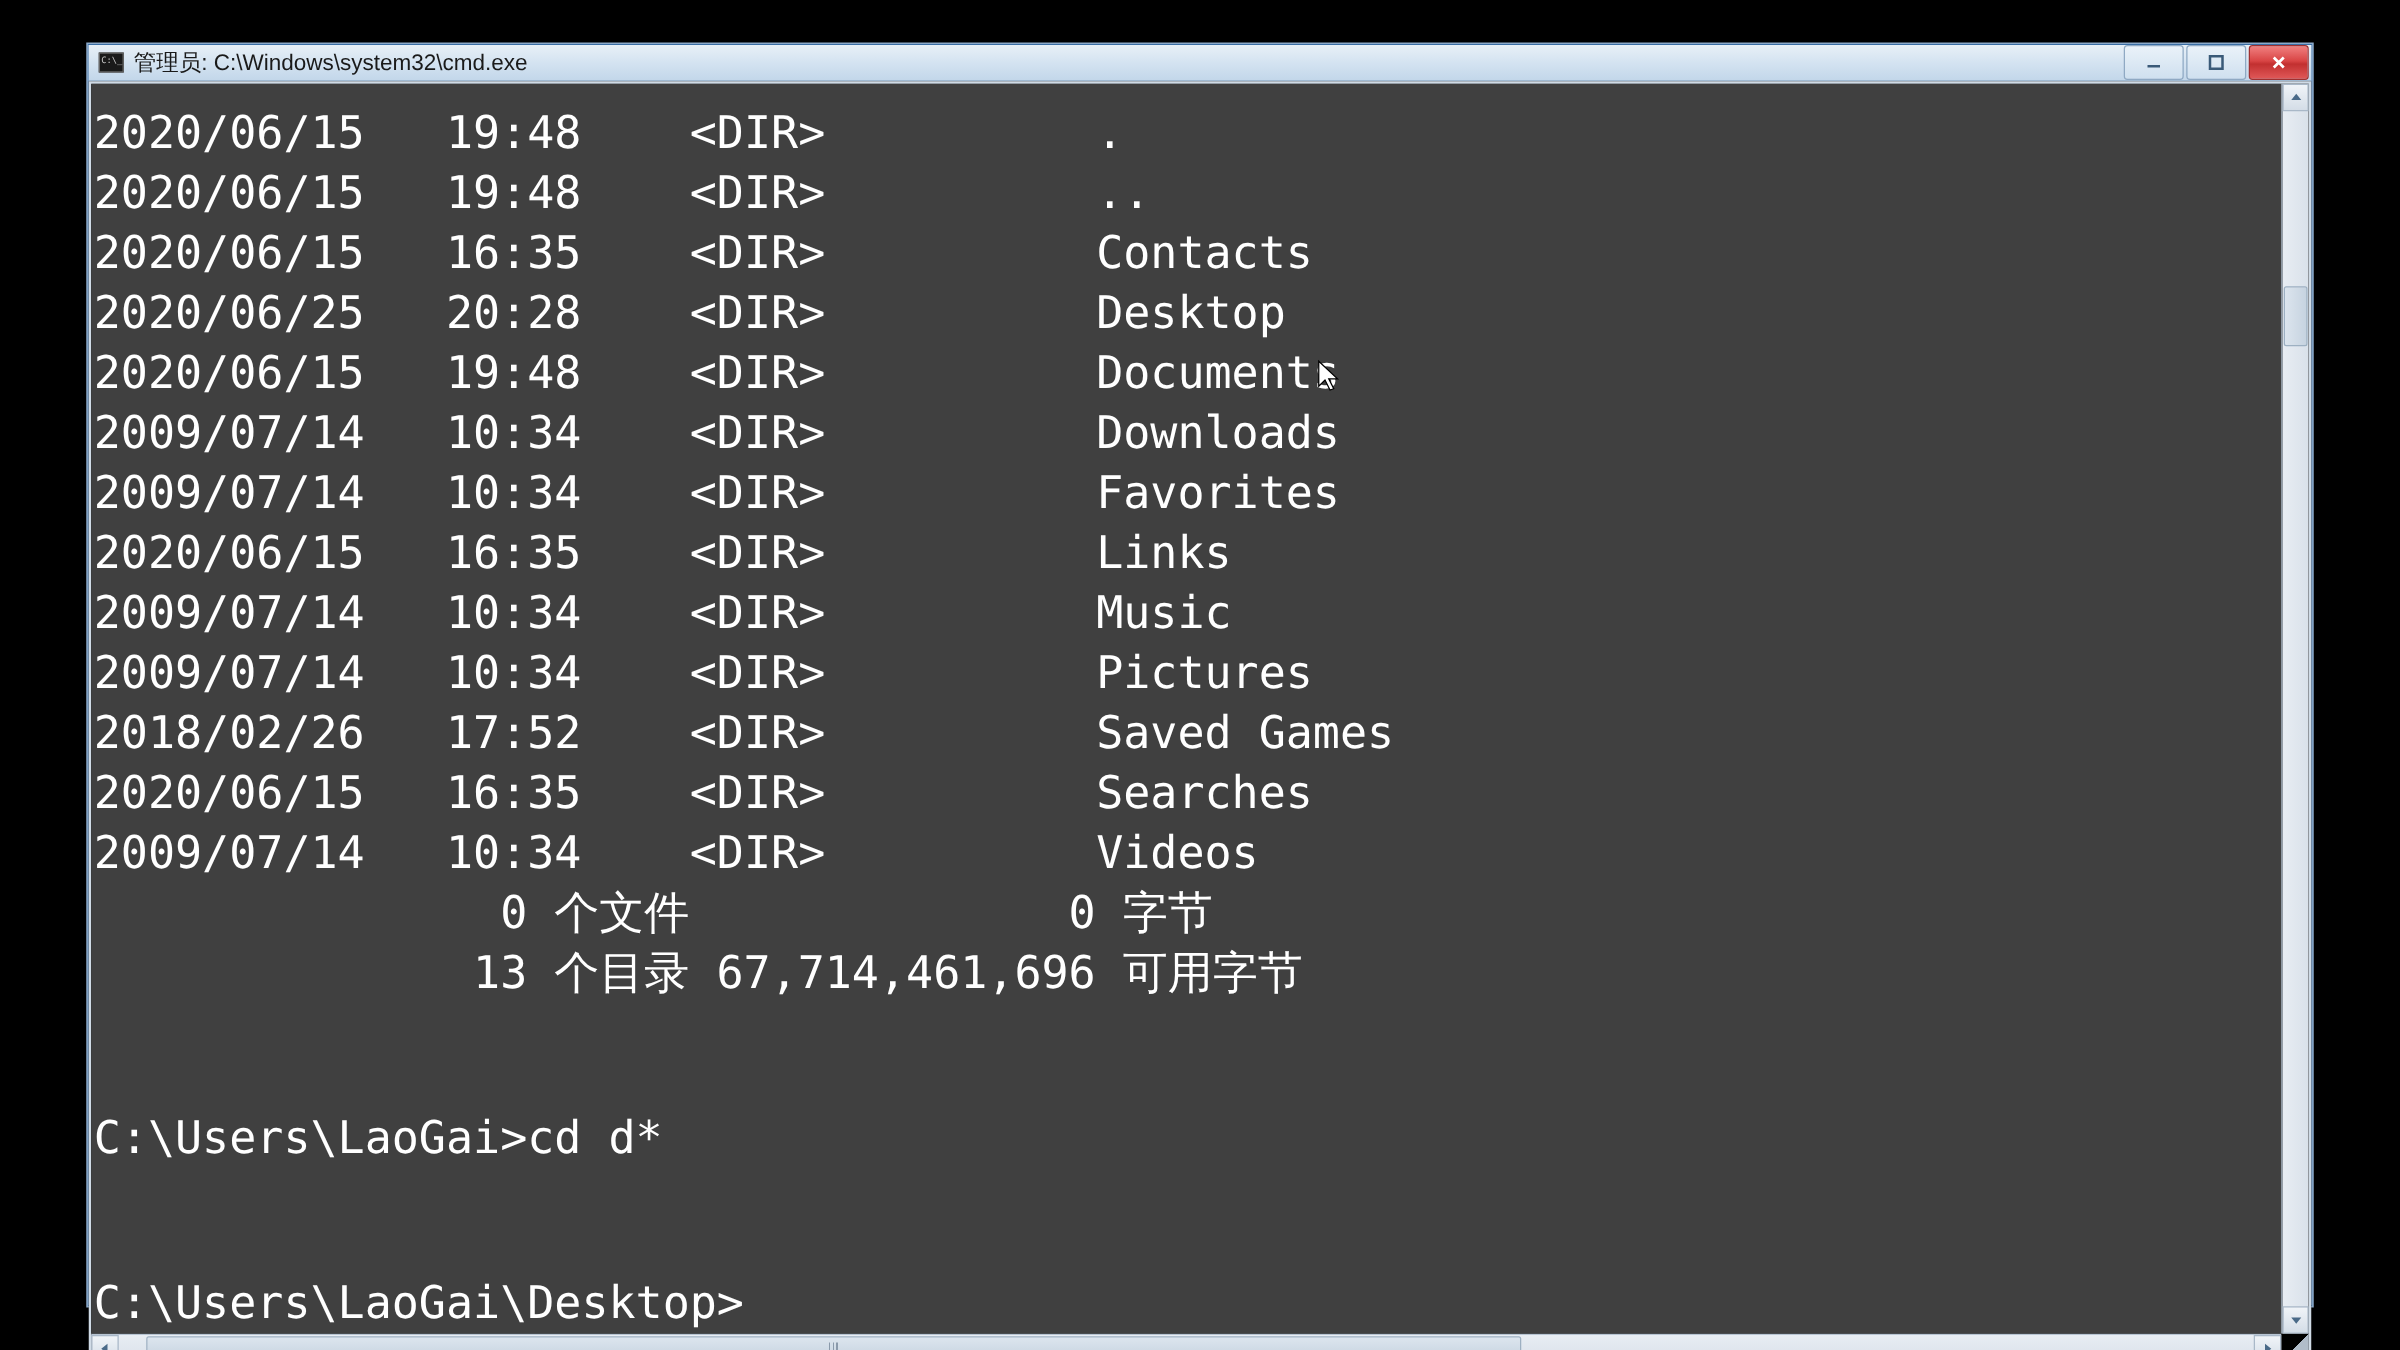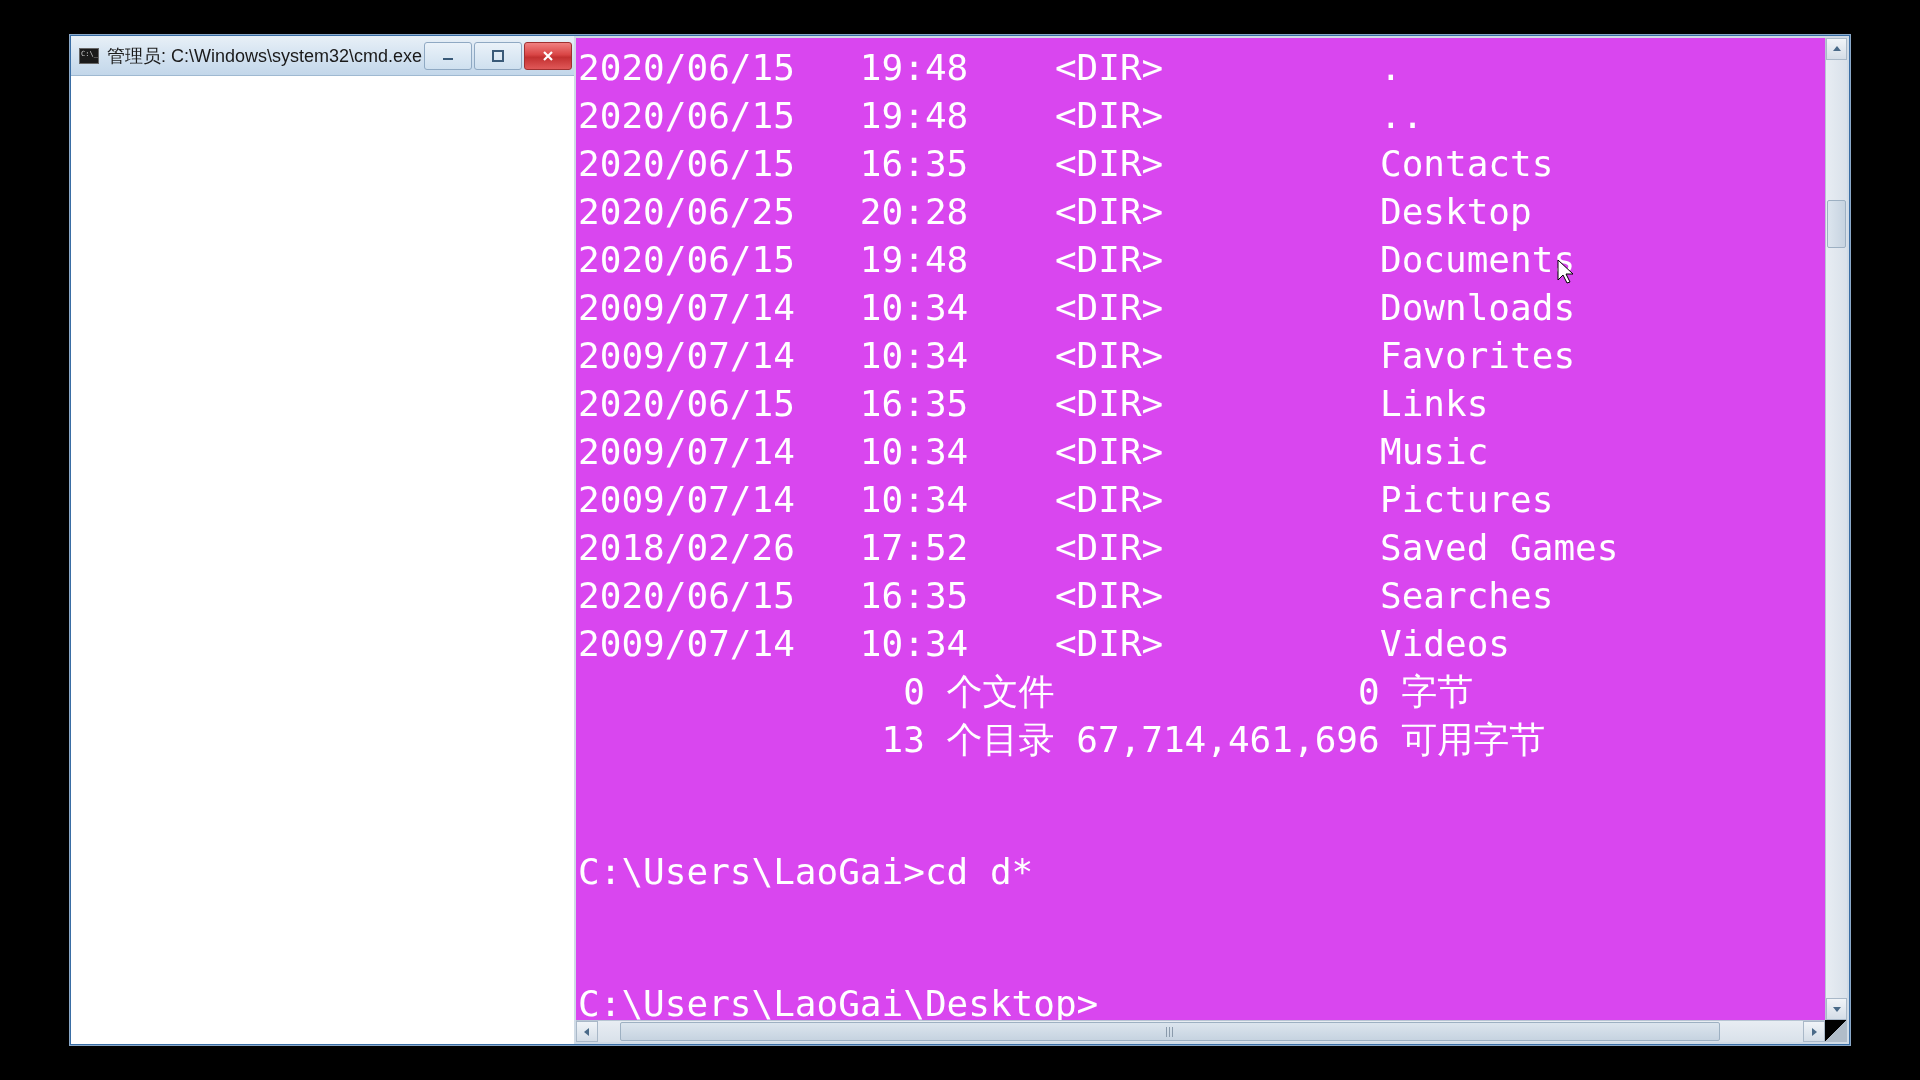--- a/index.html
+++ b/index.html
@@ -21,21 +21,21 @@
       align-items: center;
       justify-content: center;
     }
     .window {
       width: 1780px;
       height: 1010px;
       background: #fff;
       border: 1px solid #3a6ea5;
       box-shadow: 0 0 0 1px #8aa8c8;
       display: flex;
-      flex-direction: row;
+      flex-direction: column;
       position: relative;
     }
     .titlebar {
       height: 40px;
       background: linear-gradient(to bottom, #e8f0f7 0%, #d4e3f1 50%, #c3d7ea 100%);
       display: flex;
       align-items: center;
       border-bottom: 1px solid #9fb9d1;
       padding: 0 2px 0 8px;
     }
@@ -91,26 +91,26 @@
       flex-direction: column;
       border: 2px solid #d0dbe6;
     }
     .terminal-scroll-wrap {
       flex: 1;
       display: flex;
       overflow: hidden;
     }
     .terminal {
       flex: 1;
-      background: #d946ef;
+      background: #404040;
       color: #fff;
       font-family: "NSimSun", "SimSun", "Consolas", monospace;
       font-size: 36px;
       line-height: 48px;
-      padding: 6px 0 0 2px;
+      padding: 16px 0 0 2px;
       white-space: pre;
       overflow: hidden;
     }
     .vscrollbar {
       width: 22px;
       background: linear-gradient(to right, #e8edf3, #d9e1ea);
       border-left: 1px solid #b8c5d3;
       display: flex;
       flex-direction: column;
     }

